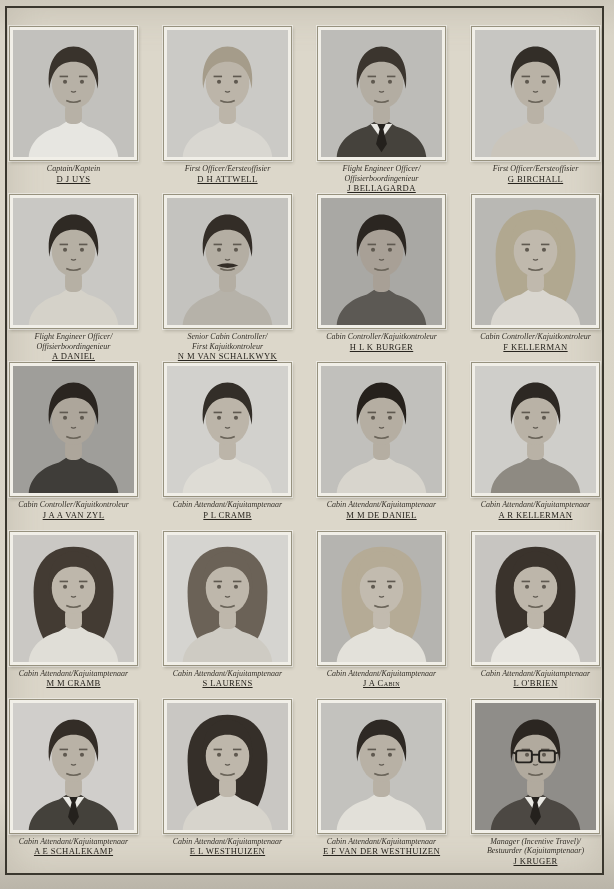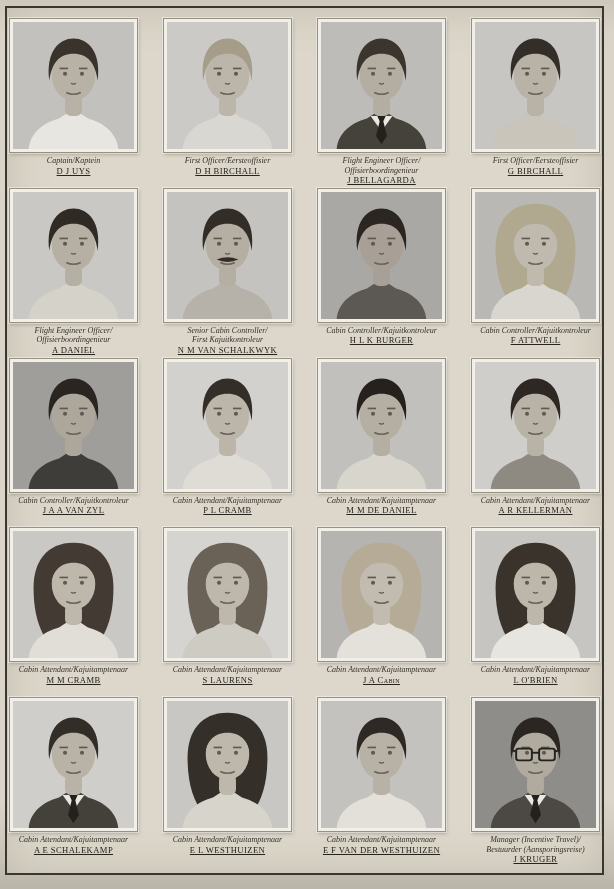--- a/index.html
+++ b/index.html
@@ -14,21 +14,21 @@
     background:#dcd7ca;
     box-shadow:inset 0 0 40px rgba(120,112,95,.25);
   }
   .grid{
     position:absolute;left:0;top:0;right:0;bottom:0;
     display:grid;
     grid-template-columns:repeat(4,127px);
     grid-template-rows:repeat(5,1fr);
     justify-content:center;
     column-gap:27px;
-    padding:10px 0 6px 0;
+    padding:18px 0 6px 0;
     box-sizing:border-box;
   }
   .cell{margin:0;display:flex;flex-direction:column;align-items:center;}
   .photo{
     width:121px;height:127px;
     background:#f1efe8;
     padding:3px;
     border:1px solid #97927f;
     box-shadow:0 0 0 1px rgba(255,255,255,.45), 1px 2px 3px rgba(60,55,40,.25);
   }
@@ -89,21 +89,21 @@
       <path d="M48,52 q2,1.6 4,0" fill="none" stroke="#5f5950" stroke-width="1.1"></path>
       <path d="M44,60 q6,3 12,0" fill="none" stroke="#6a6459" stroke-width="1.3"></path>
     </g>
     <path class="p-hair" d="M30,50 C27,25 38,14 50,14 C62,14 73,25 70,50 C68,35 62,27 50,27 C38,27 32,35 30,50 Z" fill="#a59c8a"></path>
 
   </svg>
         </div>
       <figcaption class="cap">
         <div class="role">First Officer/Eersteoffisier</div>
 
-        <div class="pname">D H BIRCHALL</div>
+        <div class="pname">D H ATTWELL</div>
       </figcaption>
     </figure>
 
     <figure class="cell">
       <div class="photo">
           <svg viewBox="0 0 100 108" preserveAspectRatio="none">
     <rect class="p-bg" x="0" y="0" width="100" height="108" fill="#bdbcb8"></rect>
 
     <path class="p-torso" d="M13,108 C14,95 24,86 38,82 L44,78 L56,78 L62,82 C76,86 86,95 87,108 Z" fill="#45423c"></path>
     <path class="p-shirtv" d="M41,80 L50,93 L59,80 Z" fill="#e9e8e3"></path>
@@ -259,21 +259,21 @@
       <path d="M48,52 q2,1.6 4,0" fill="none" stroke="#5f5950" stroke-width="1.1"></path>
       <path d="M44,60 q6,3 12,0" fill="none" stroke="#6a6459" stroke-width="1.3"></path>
     </g>
     <path class="p-hair" d="M30,50 C27,25 38,14 50,14 C62,14 73,25 70,50 C68,35 62,27 50,27 C38,27 32,35 30,50 Z" fill="#b1a890"></path>
 
   </svg>
         </div>
       <figcaption class="cap">
         <div class="role">Cabin Controller/Kajuitkontroleur</div>
 
-        <div class="pname">F ATTWELL</div>
+        <div class="pname">F KELLERMAN</div>
       </figcaption>
     </figure>
 
     <figure class="cell">
       <div class="photo">
           <svg viewBox="0 0 100 108" preserveAspectRatio="none">
     <rect class="p-bg" x="0" y="0" width="100" height="108" fill="#9f9e9a"></rect>
 
     <path class="p-torso" d="M13,108 C14,95 24,86 38,82 L44,78 L56,78 L62,82 C76,86 86,95 87,108 Z" fill="#3f3d39"></path>
 
@@ -603,19 +603,19 @@
       <rect x="34" y="40.5" width="13" height="10" rx="2"></rect>
       <rect x="53" y="40.5" width="13" height="10" rx="2"></rect>
       <path d="M47,44 h6"></path>
               <path d="M34,43 l-3,-1"></path>
               <path d="M66,43 l3,-1"></path>
     </g>
   </svg>
         </div>
       <figcaption class="cap">
         <div class="role">Manager (Incentive Travel)/</div>
-        <div class="role">Bestuurder (Aansporingsreise)</div>
+        <div class="role">Bestuurder (Kajuitamptenaar)</div>
         <div class="pname">J KRUGER</div>
       </figcaption>
     </figure>
 
   </div>
 </div>
 
 </body></html>

